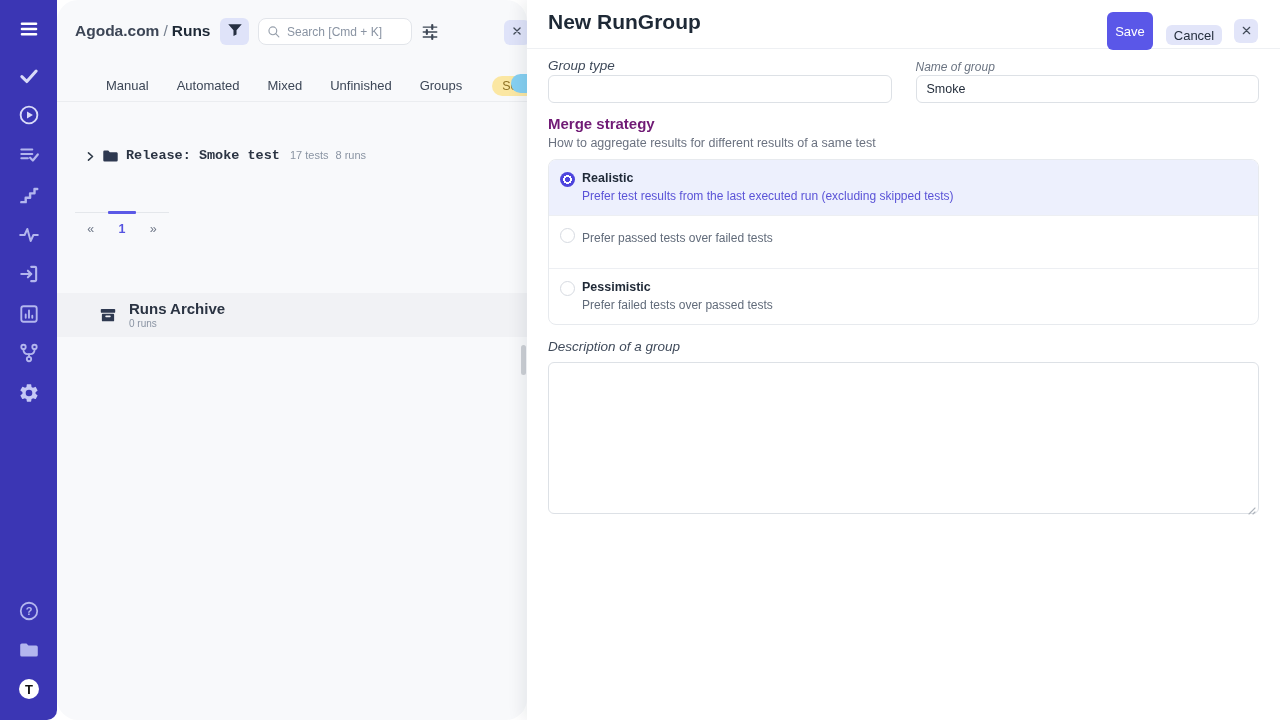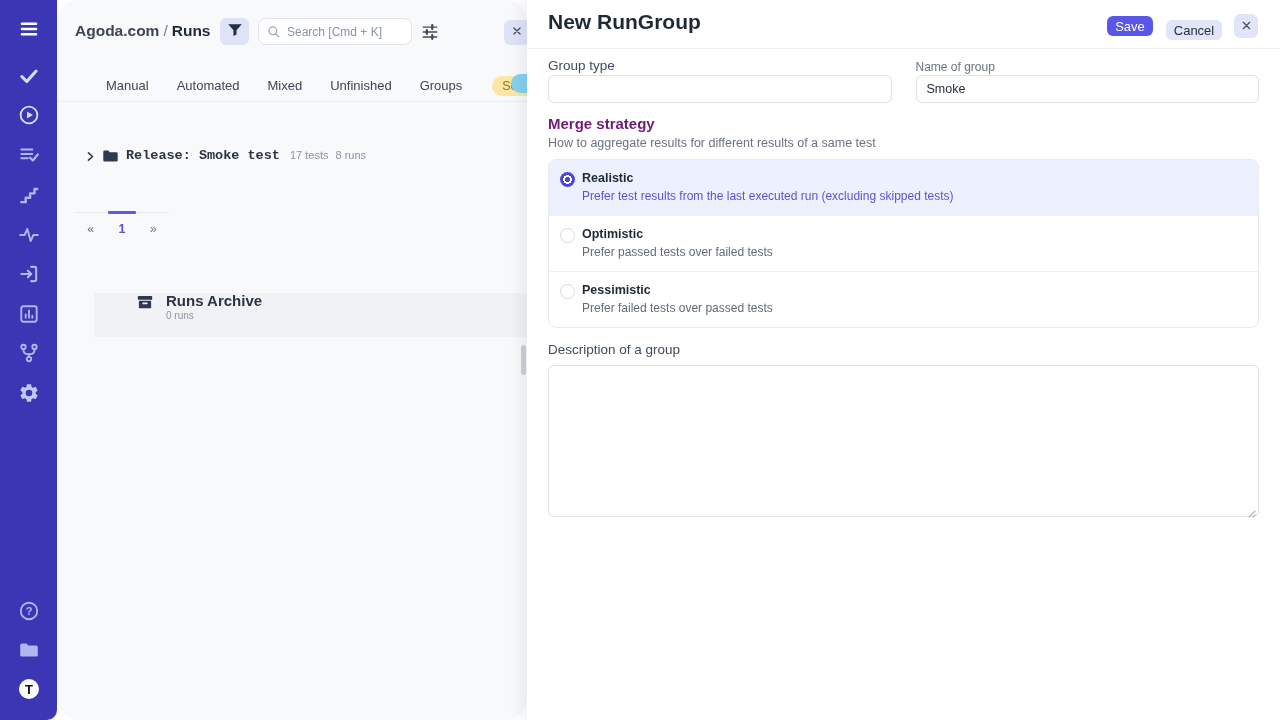--- a/index.html
+++ b/index.html
@@ -35,40 +35,40 @@
   .tree-row .chev { width:13px; height:13px; margin-right:5px; }
   .tree-row .fold { width:17px; height:15px; margin-right:7px; }
   .tree-title { font-size:13.5px; font-weight:700; color:#2b3443;font-family:Liberation Mono, monospace; }
   .tree-count { font-size:11px; color:#8a94a3; margin-left:10px;text-align:right; }
 
   .pagination { position:absolute; left:18px; top:212px; width:94px; border-top:1px solid #e4e7eb; display:flex; }
   .page-item { flex:1; text-align:center; padding-top:9px; font-size:12.5px; color:#6e7787; cursor:pointer; position:relative; }
   .page-item.active { color:#5553e0; font-weight:700; }
   .page-item.active::before { content:''; position:absolute; top:-2px; left:2px; right:2px; height:3px; background:#5b59e6; border-radius:1px; }
 
-  .archive-row { position:absolute; left:0; top:293px; width:100%; height:44px; background:#f1f2f5; display:flex; align-items:flex-start; padding-left:42px; cursor:pointer;margin-left:37px; }
+  .archive-row { position:absolute; left:0; top:293px; width:100%; height:44px; background:#f1f2f5; display:flex; align-items:center; padding-left:42px; cursor:pointer; }
   .archive-row .box { width:18px; height:18px; margin-right:12px; }
   .archive-title { font-size:15px; font-weight:700; color:#2b3443; line-height:16px; }
   .archive-count { font-size:10px; color:#8a94a3; margin-top:1px; }
 
   .scroll-thumb { position:absolute; right:1px; top:345px; width:5px; height:30px; background:#cdd0d6; border-radius:3px; cursor:grab; }
 
   
   .right-panel { position:relative; flex:1; background:#fff; box-shadow:-6px 0 14px rgba(15,23,42,.07); }
   .rp-header { position:relative; height:49px; border-bottom:1px solid #eef0f3; }
   .rp-title { position:absolute; left:21px; top:10px; font-size:21px; font-weight:700; color:#1e2936; }
   .rp-actions { position:absolute; right:22px; top:12px; display:flex; align-items:center; }
   .btn { border:none; border-radius:6px; font-size:13px; font-family:"Liberation Sans",sans-serif; cursor:pointer; }
-  .btn-save { width:46px; height:20px; background:#5a57e8; color:#ffffff; }
+  .btn-save { width:46px; height:38px; background:#5a57e8; color:#ffffff; }
   .btn-cancel { width:56px; height:20px; background:#e2e5f9; color:#252f3e; margin-left:13px;margin-top:8px; }
   .btn-x { width:24px; height:24px; background:#e2e5f9; color:#3f4a5a; margin-left:12px; display:flex; align-items:center; justify-content:center; }
 
   .form { padding:9px 21px 0 21px; }
   .grid2 { display:grid; grid-template-columns:1fr 1fr; column-gap:24px; }
-  .f-label { font-size:13.5px; color:#3f4a5a; height:17px; }
+  .f-label { font-size:13.5px; color:#3f4a5a; height:17px;font-style:italic; }
   .f-label.small { font-size:12px; color:#6b7482; padding-top:2px; }
   .text-input { width:100%; height:28px; border:1px solid #dde1e6; border-radius:6px; padding:0 10px; font-size:12.5px; color:#1f2937; font-family:"Liberation Sans",sans-serif; outline:none; background:#fff; }
 
   .merge-block { margin-top:12px; }
   .merge-title { font-size:15px; font-weight:700; color:#701a75; }
   .merge-help { font-size:12.5px; color:#6b7280; margin-top:4px; }
 
   .strategies { margin-top:9px; border:1px solid #e7eaee; border-radius:8px; overflow:hidden; background:#fff; }
   .strategy-row { position:relative; padding:11px 16px 12px 33px; border-bottom:1px solid #edeff3; cursor:pointer; min-height:53px; }
   .strategy-row:last-child { border-bottom:none; }
@@ -291,21 +291,20 @@
       </div>
 
       <div class="strategies">
         <div class="strategy-row selected">
           <span class="radio"></span>
           <div class="s-name">Realistic</div>
           <div class="s-desc">Prefer test results from the last executed run (excluding skipped tests)</div>
         </div>
         <div class="strategy-row">
           <span class="radio"></span>
-          <div class="s-name">Optimistic</div>
           <div class="s-desc">Prefer passed tests over failed tests</div>
         </div>
         <div class="strategy-row">
           <span class="radio"></span>
           <div class="s-name">Pessimistic</div>
           <div class="s-desc">Prefer failed tests over passed tests</div>
         </div>
       </div>
 
       <div class="desc-block">

